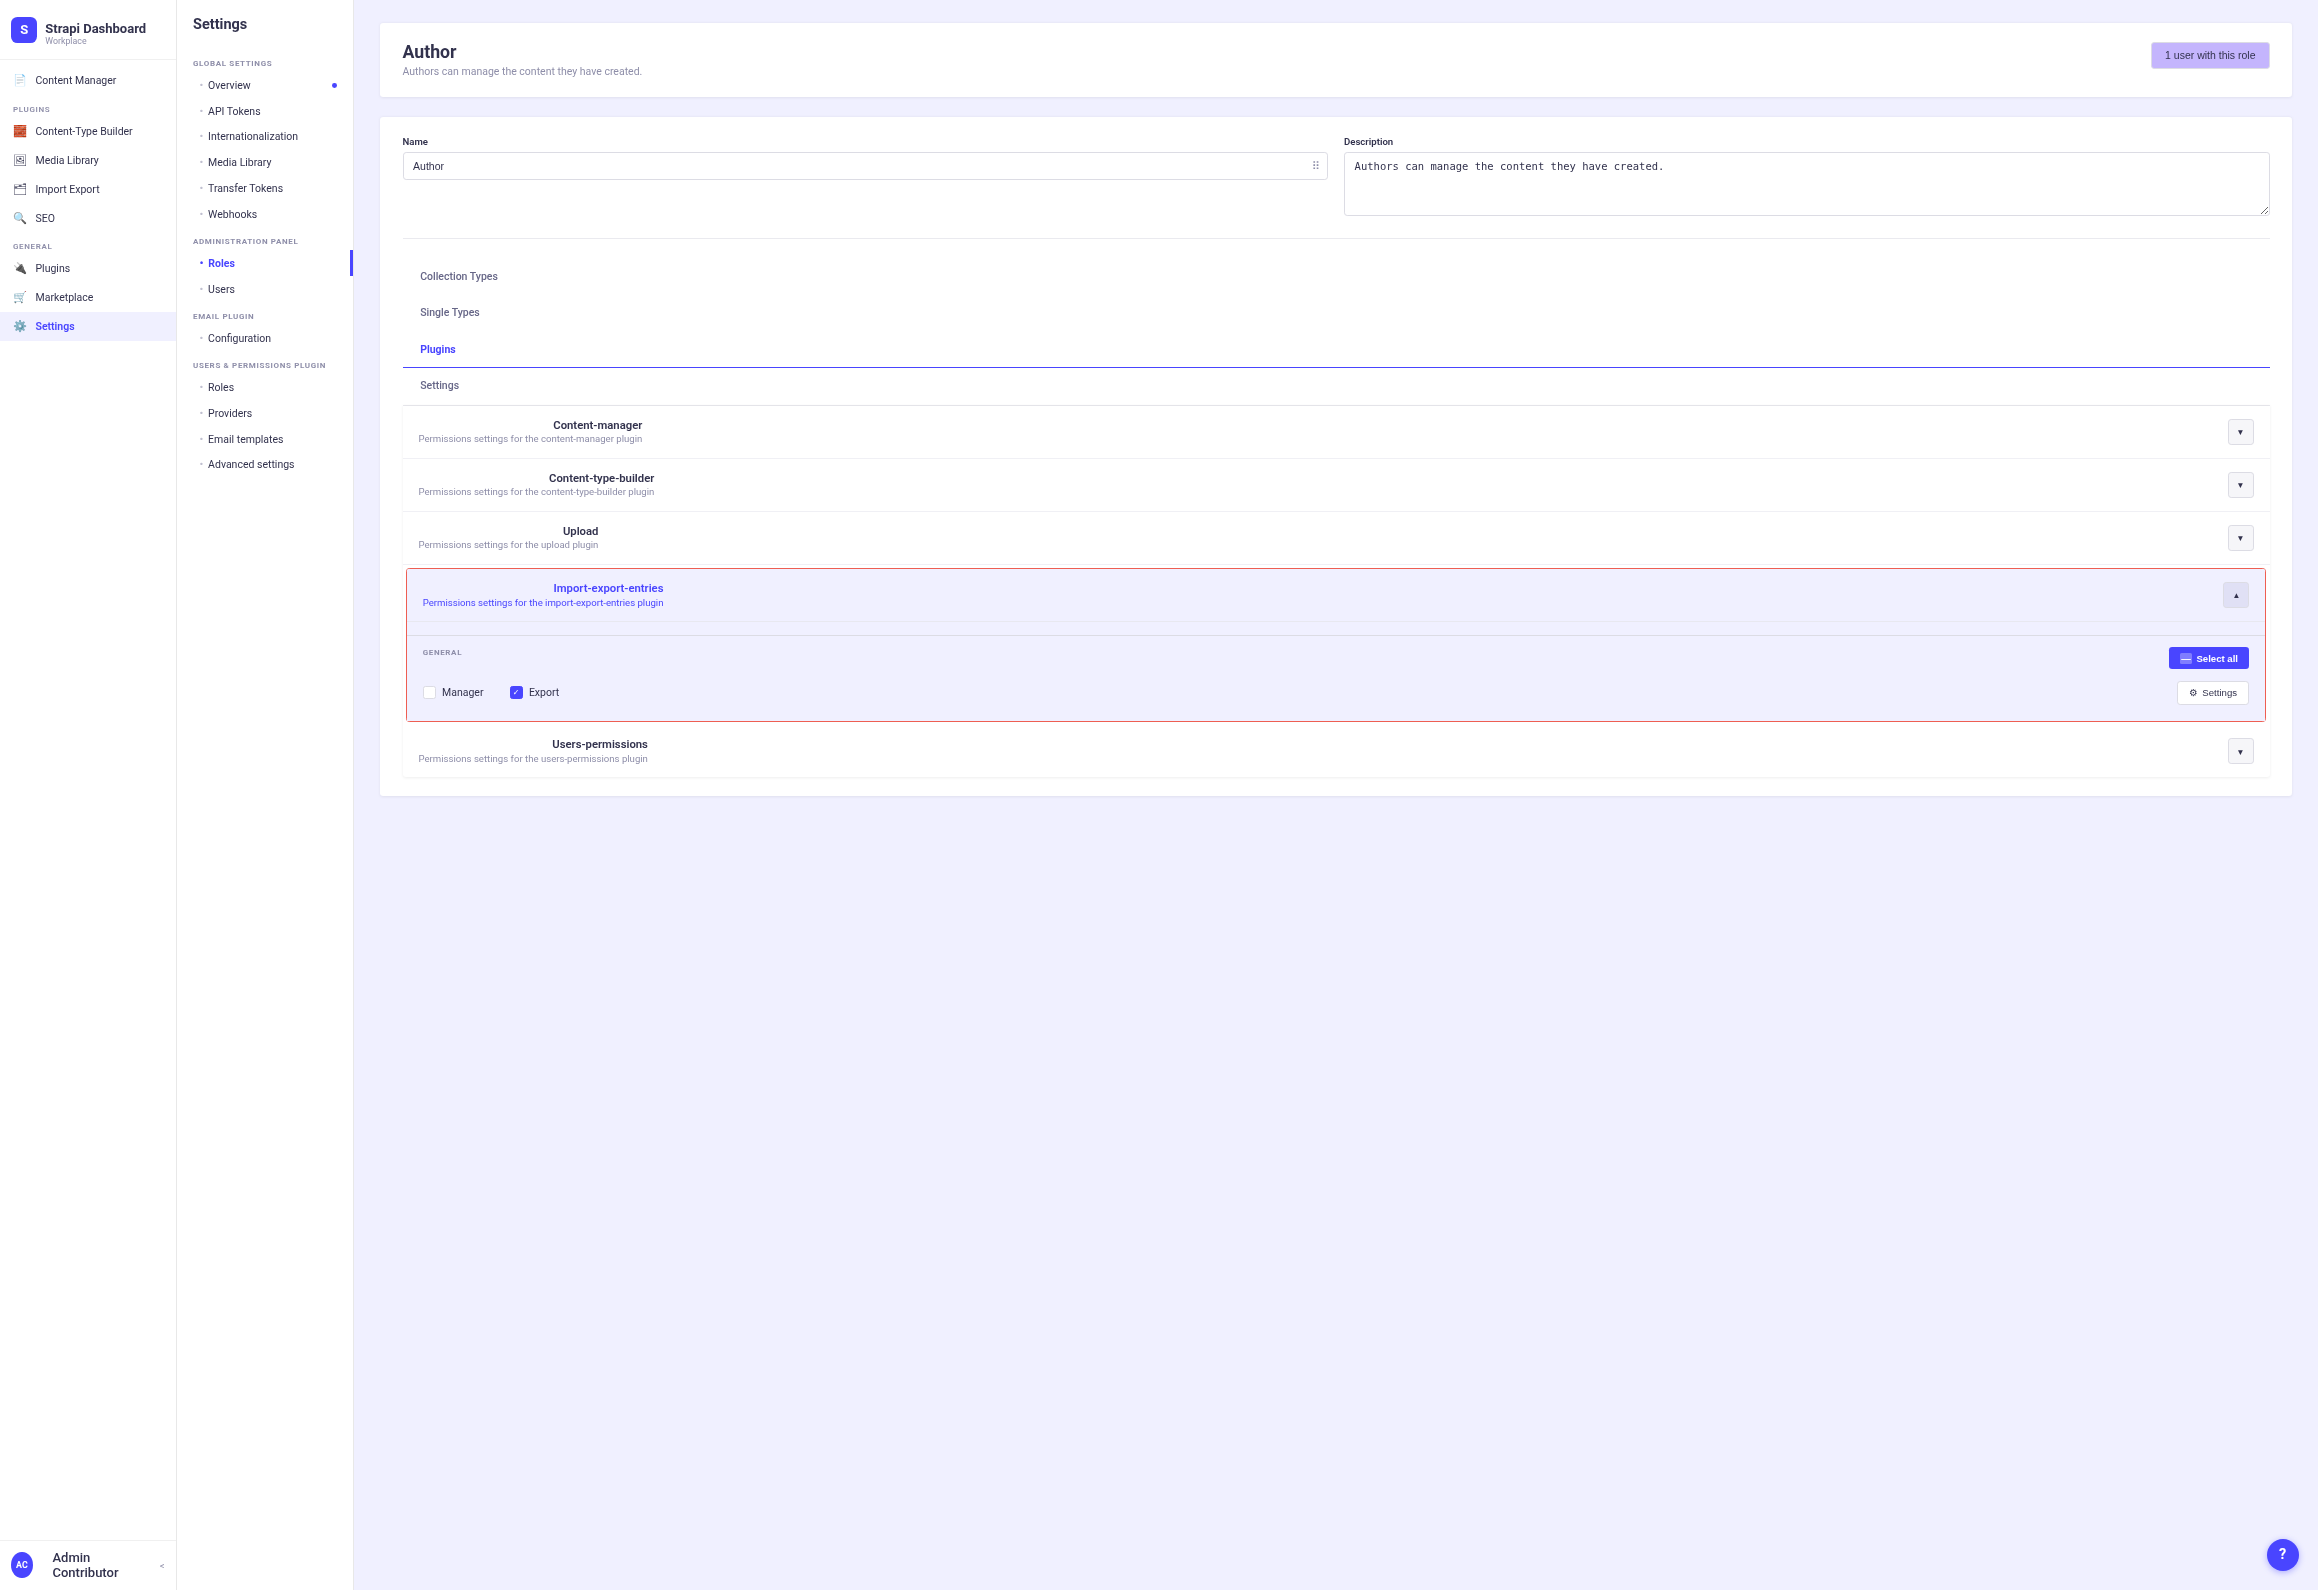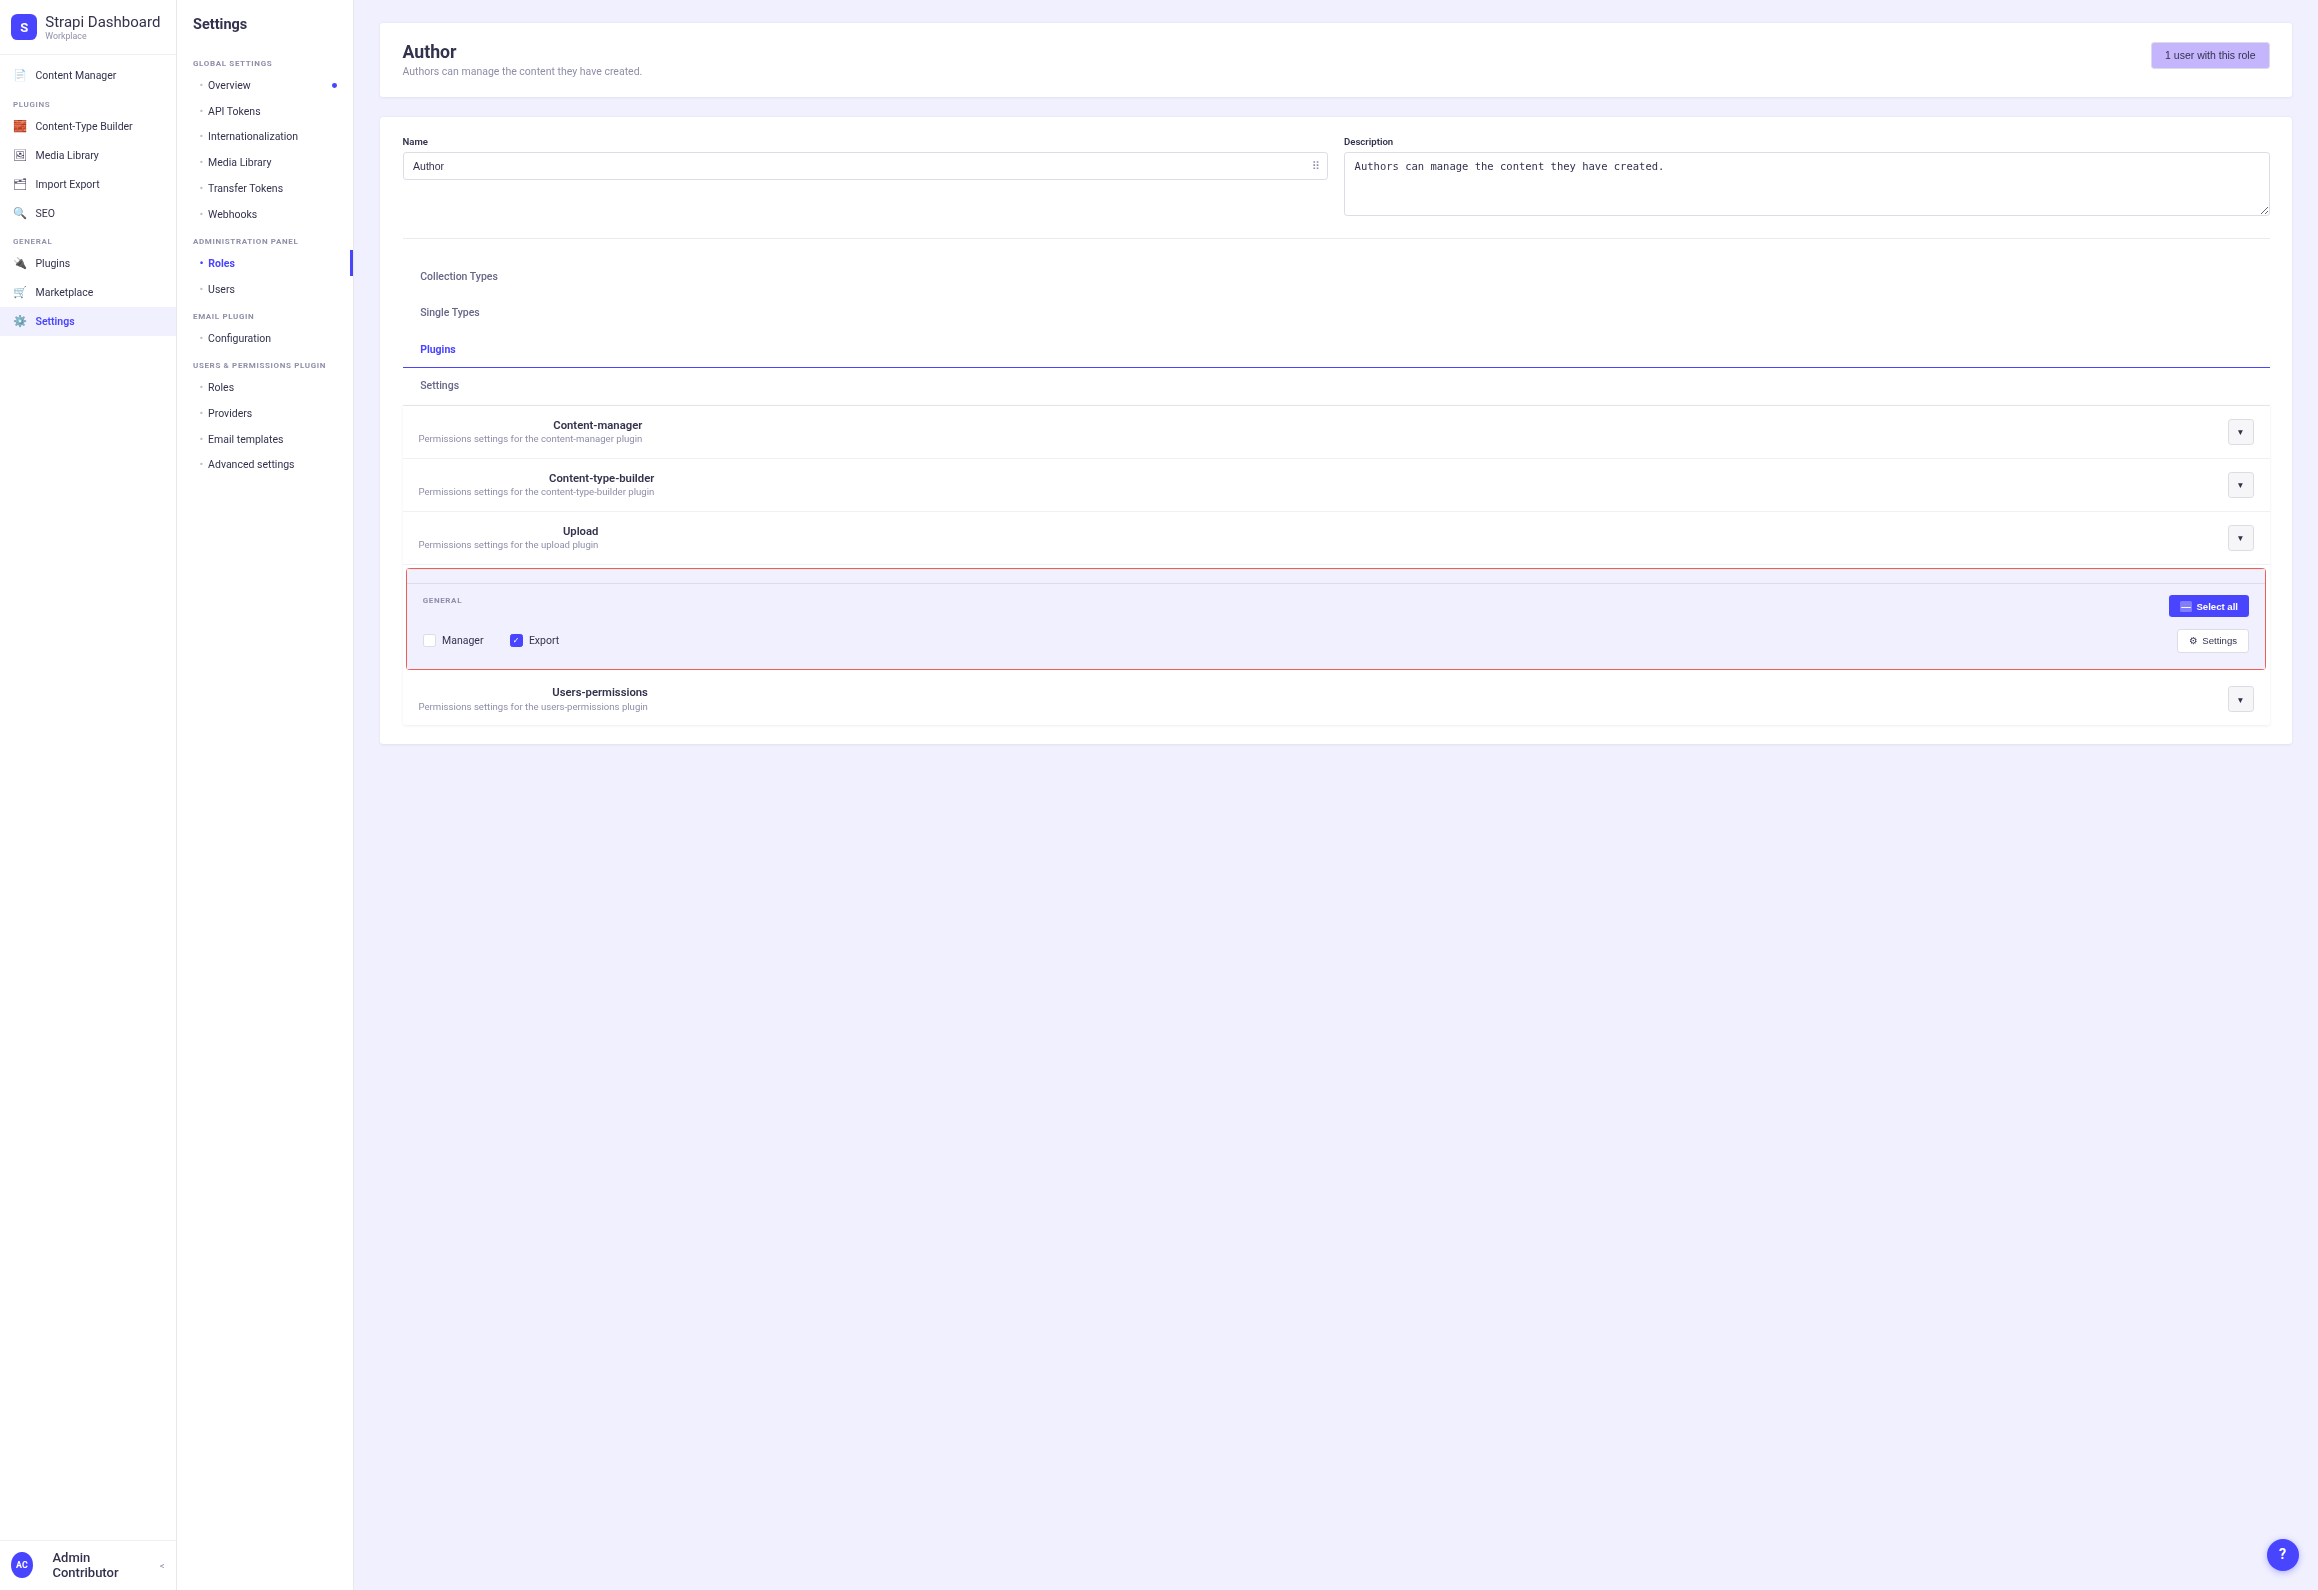--- a/index.html
+++ b/index.html
@@ -22,21 +22,21 @@
       padding: 13px 11.3px;
       border-bottom: 0.8px solid #f0f0f0;
     }
     .sidebar-logo {
       width: 26px; height: 26px;
       background: #4945ff;
       border-radius: 6.4px;
       display: flex; align-items: center; justify-content: center;
       color: white; font-size: 13px; font-weight: bold;
     }
-    .sidebar-title { font-weight: 400; font-size: 15px; color: #32324d; }
+    .sidebar-title { font-weight: 700; font-size: 13px; color: #32324d; margin-top: 8px; }
     .sidebar-subtitle { font-size: 8.8px; color: #8e8ea9; }
     .sidebar-nav { flex: 1; overflow-y: auto; padding: 6.4px 0; }
     .nav-section-label {
       font-size: 8px; font-weight: 600; color: #8e8ea9;
       padding: 9.6px 13px 3.2px; letter-spacing: 0.08em; text-transform: uppercase;
     }
     .nav-item {
       display: flex; align-items: center; gap: 8px;
       padding: 7.2px 13px;
       color: #32324d; font-size: 10.5px; cursor: pointer;
@@ -461,20 +461,27 @@
         <div class="plugin-header">
           <div class="plugin-info">
             <div class="plugin-name">Upload</div>
             <div class="plugin-desc">Permissions settings for the upload plugin</div>
           </div>
           <div class="chevron-btn">▾</div>
         </div>
       </div>
 
       <div class="plugin-row expanded">
+        <div class="plugin-header" style="background:#f0f0ff; border-radius:1.6px 1.6px 0 0;">
+          <div class="plugin-info">
+            <div class="plugin-name" style="color:#4945ff;">Import-export-entries</div>
+            <div class="plugin-desc" style="color:#4945ff;">Permissions settings for the import-export-entries plugin</div>
+          </div>
+          <div class="chevron-btn" style="background:#e0e0f5;">▴</div>
+        </div>
         <div class="plugin-expanded-content">
           <div class="expand-divider"></div>
           <div class="general-header">
             <div class="general-label">GENERAL</div>
             <button class="select-all-btn">
               <span class="minus-icon">—</span>
               <span>Select all</span>
             </button>
           </div>
           <div class="checkboxes-and-settings">

